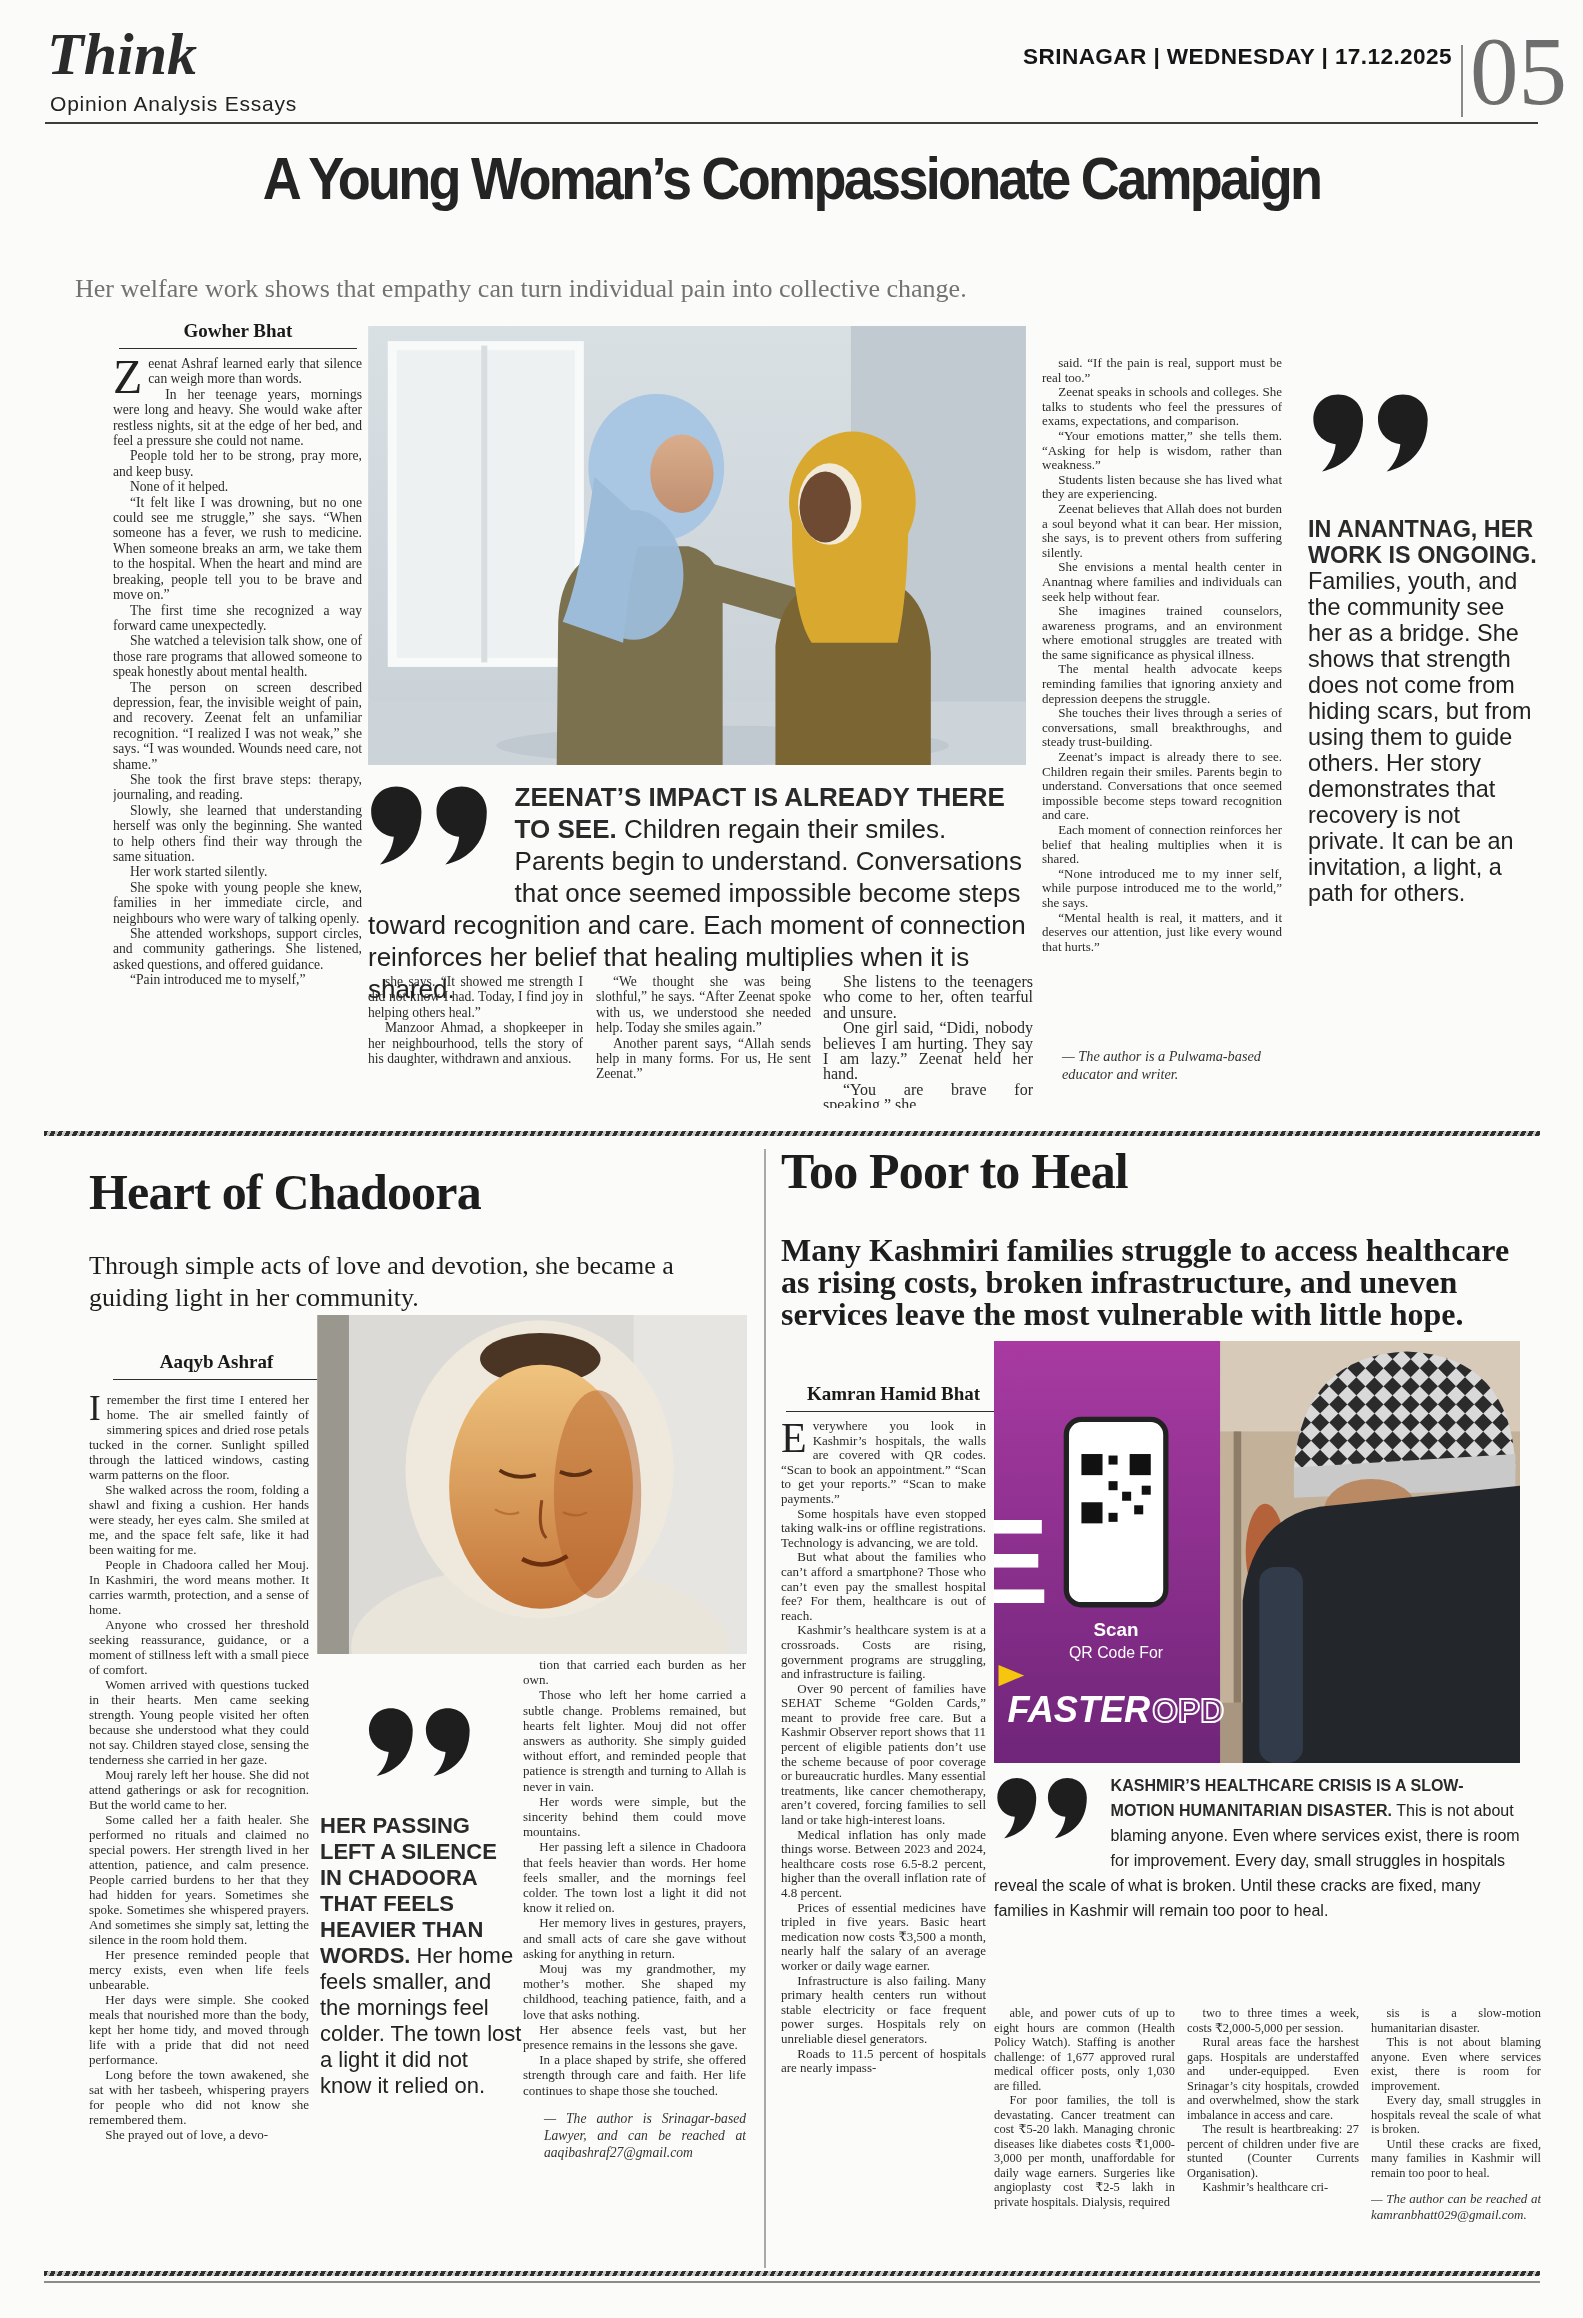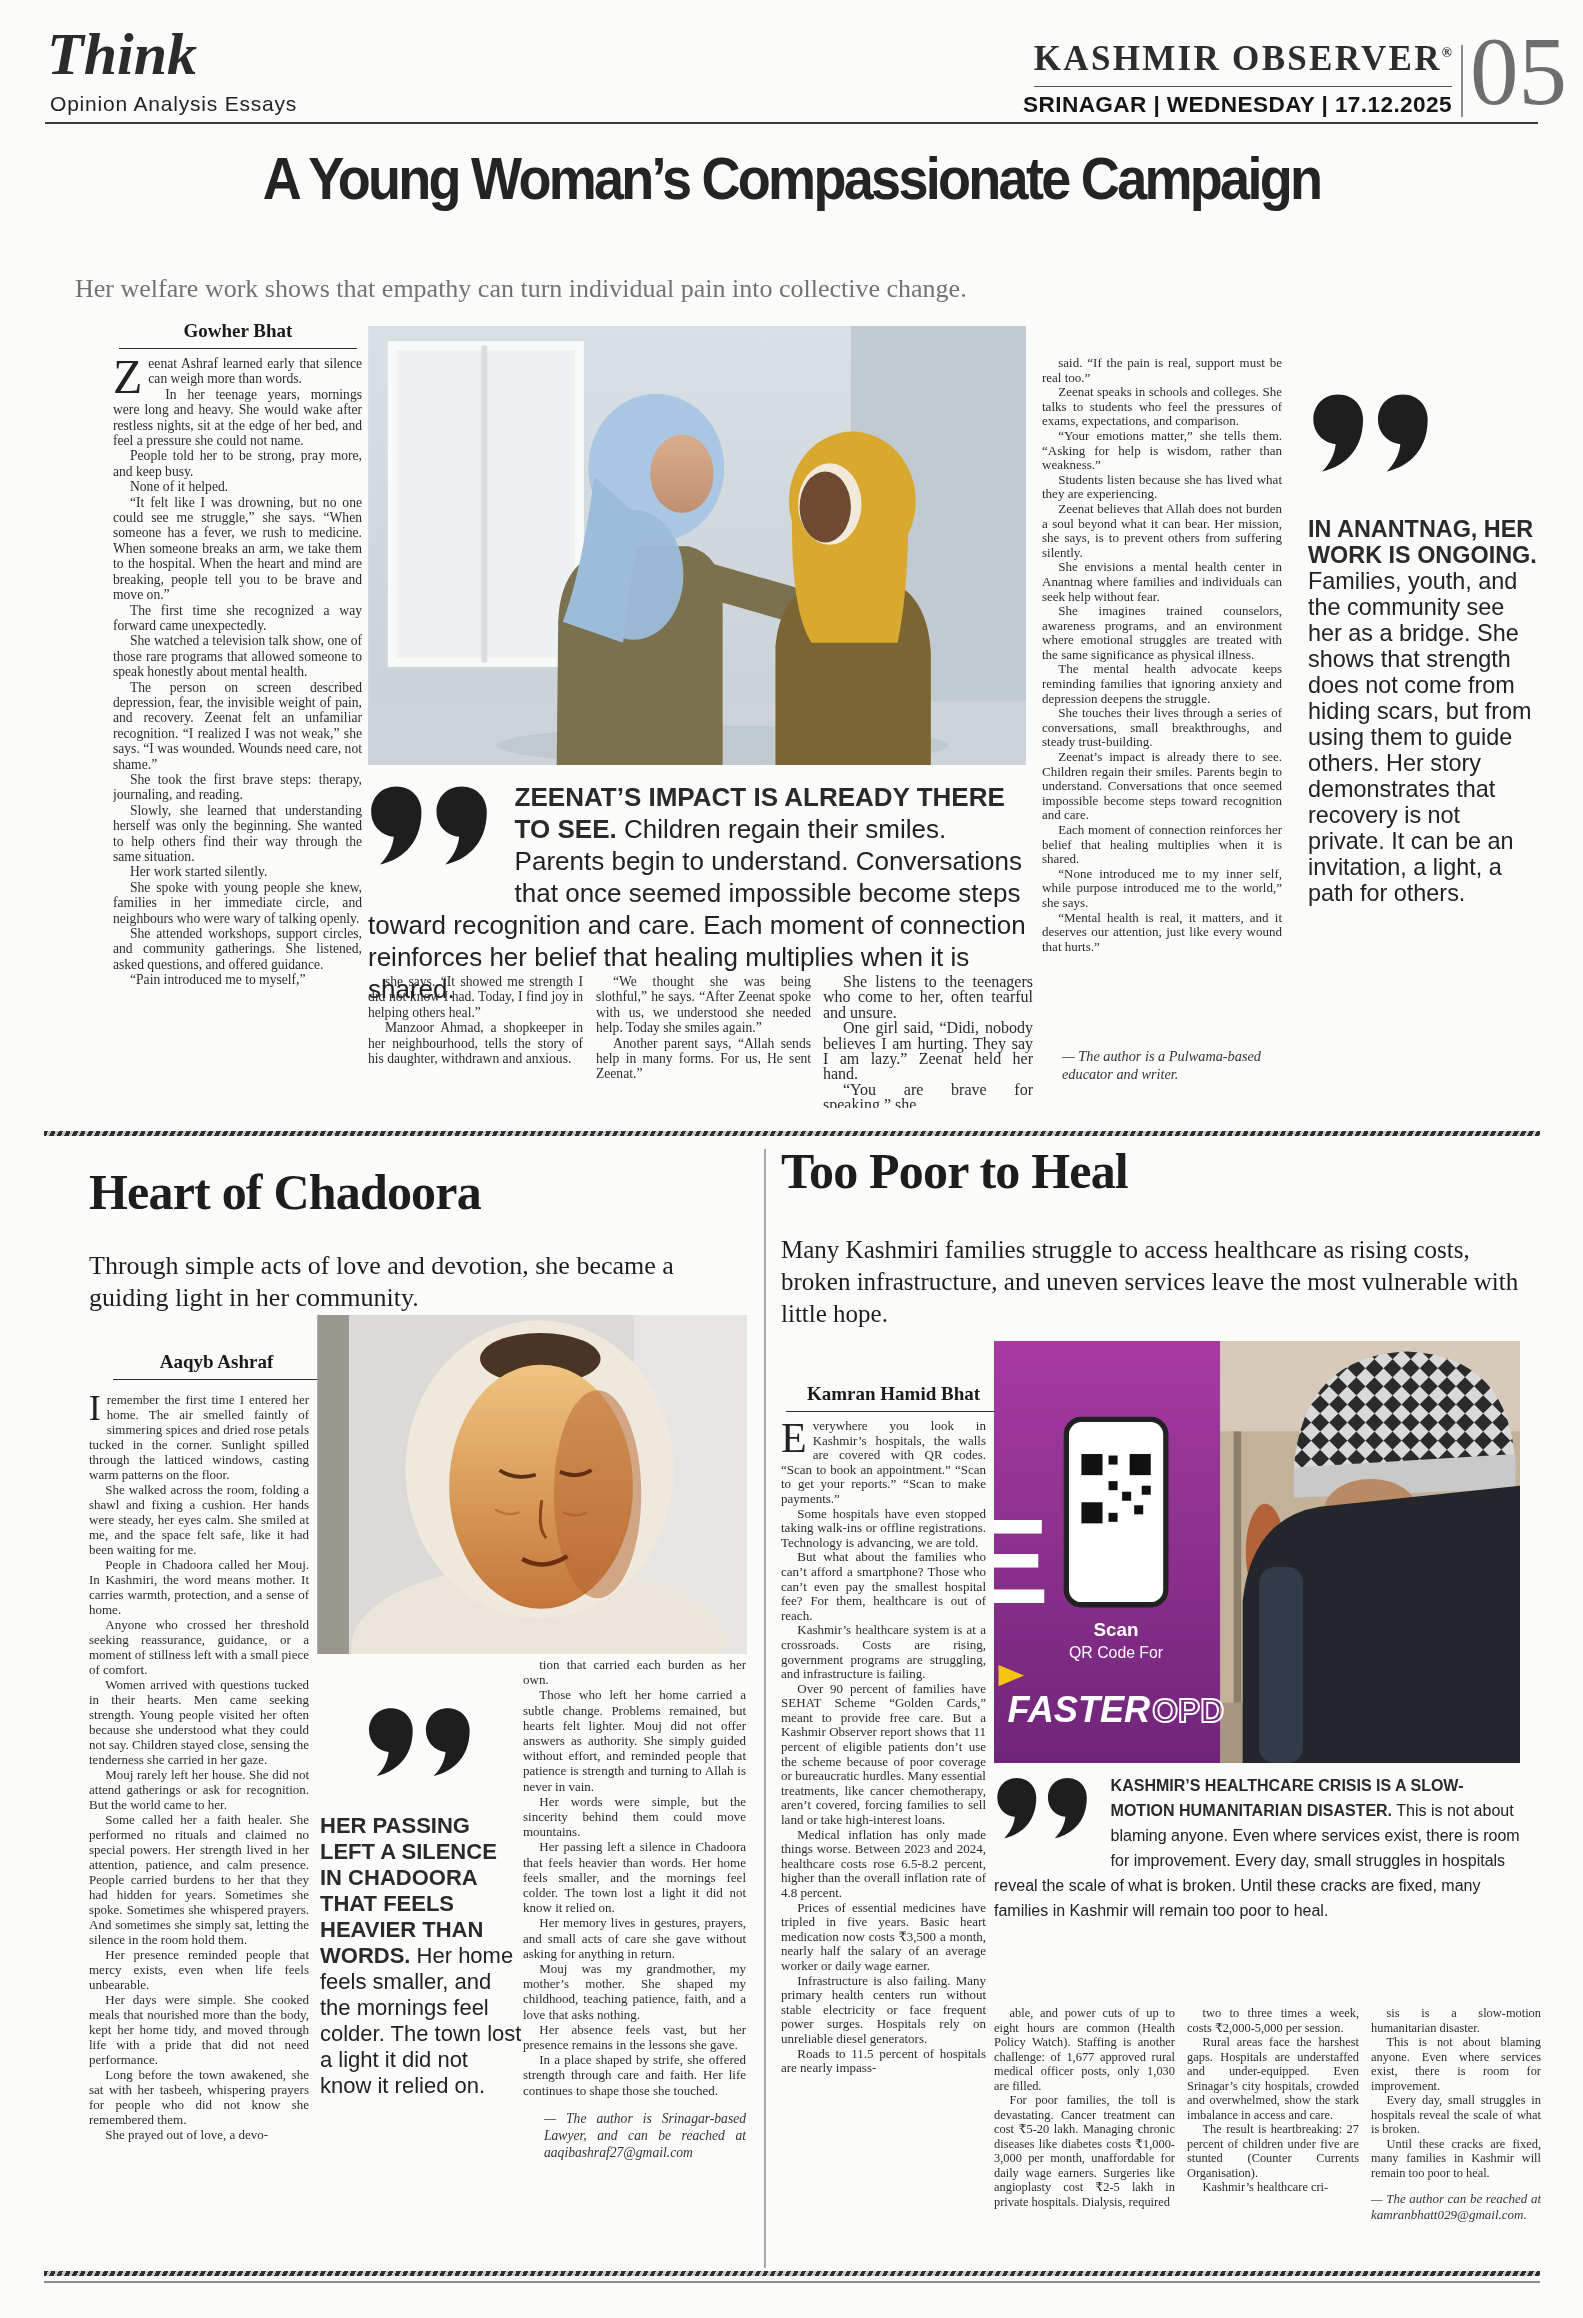--- a/index.html
+++ b/index.html
@@ -39,21 +39,20 @@
   .hatch{background:repeating-linear-gradient(115deg,#2e2e2e 0 3.8px,#c9c9c6 3.8px 6.8px);}
   .thin{background:#8b8b8b;height:1.5px;}
 </style>
 </head>
 <body>
 
 <div class="abs think" style="left:47px;top:24px;">Think</div>
 <div class="abs think-sub" style="left:50px;top:92px;">Opinion  Analysis  Essays</div>
 
 <div class="abs" style="left:890px;top:39px;width:562px;text-align:right;">
-  <span class="paper"><span>KASHMIR OBSERVER</span><sup>®</sup></span>
   <div class="dateline">SRINAGAR | WEDNESDAY | 17.12.2025</div>
 </div>
 <div class="abs vline" style="left:1461px;top:45px;height:72px;"></div>
 <div class="abs pagenum" style="left:1470px;top:22.6px;">05</div>
 <div class="abs hrule" style="left:45px;top:122px;width:1493px;"></div>
 
 <div class="abs lead-headline" style="left:75px;top:148px;width:1433px;">A Young Woman’s Compassionate Campaign</div>
 <div class="abs lead-subhead" style="left:75px;top:274px;width:1433px;">Her welfare work shows that empathy can turn individual pain into collective change.</div>
 <div class="abs byline" style="left:119px;top:320px;width:238px;">Gowher Bhat</div>
 
@@ -224,21 +223,21 @@
       <p>Mouj was my grandmother, my mother’s mother. She shaped my childhood, teaching patience, faith, and a love that asks nothing.</p>
       <p>Her absence feels vast, but her presence remains in the lessons she gave.</p>
       <p>In a place shaped by strife, she offered strength through care and faith. Her life continues to shape those she touched.</p>
     </div>
   <p class="foot" style="margin-top:12px;padding-left:21px;font-size:13.6px;line-height:17.3px;">— The author is Srinagar-based Lawyer, and can be reached at aaqibashraf27@gmail.com</p>
 </div>
 
 <div class="abs vline" style="left:764px;top:1149px;height:1119px;background:#a9a9a9;"></div>
 
 <div class="abs ser-headline" style="left:781px;top:1146px;width:679px;">Too Poor to Heal</div>
-<div class="abs ser-subhead" style="left:781px;top:1234px;width:754px;font-size:25px;line-height:32px;">Many Kashmiri families struggle to access healthcare as rising costs, broken infrastructure, and uneven services leave the most vulnerable with little hope.</div>
+<div class="abs ser-subhead" style="left:781px;top:1234px;width:754px;font-size:32px;line-height:32px;font-weight:bold;">Many Kashmiri families struggle to access healthcare as rising costs, broken infrastructure, and uneven services leave the most vulnerable with little hope.</div>
 <div class="abs byline" style="left:786px;top:1383px;width:215px;">Kamran Hamid Bhat</div>
 
 <div class="abs bodycol" style="left:781px;top:1419px;width:205px;height:798px;font-size:13px;line-height:14.6px;">
   <p><span class="dropcap" style="font-size:42px;line-height:35px;">E</span><span>verywhere you look in Kashmir’s hospitals, the walls are covered with QR codes. “Scan to book an appointment.” “Scan to get your reports.” “Scan to make payments.”</span></p>
   <div class="plist">
       <p>Some hospitals have even stopped taking walk-ins or offline registrations. Technology is advancing, we are told.</p>
       <p>But what about the families who can’t afford a smartphone? Those who can’t even pay the smallest hospital fee? For them, healthcare is out of reach.</p>
       <p>Kashmir’s healthcare system is at a crossroads. Costs are rising, government programs are struggling, and infrastructure is failing.</p>
       <p>Over 90 percent of families have SEHAT Scheme “Golden Cards,” meant to provide free care. But a Kashmir Observer report shows that 11 percent of eligible patients don’t use the scheme because of poor coverage or bureaucratic hurdles. Many essential treatments, like cancer chemotherapy, aren’t covered, forcing families to sell land or take high-interest loans.</p>
       <p>Medical inflation has only made things worse. Between 2023 and 2024, healthcare costs rose 6.5-8.2 percent, higher than the overall inflation rate of 4.8 percent.</p>

